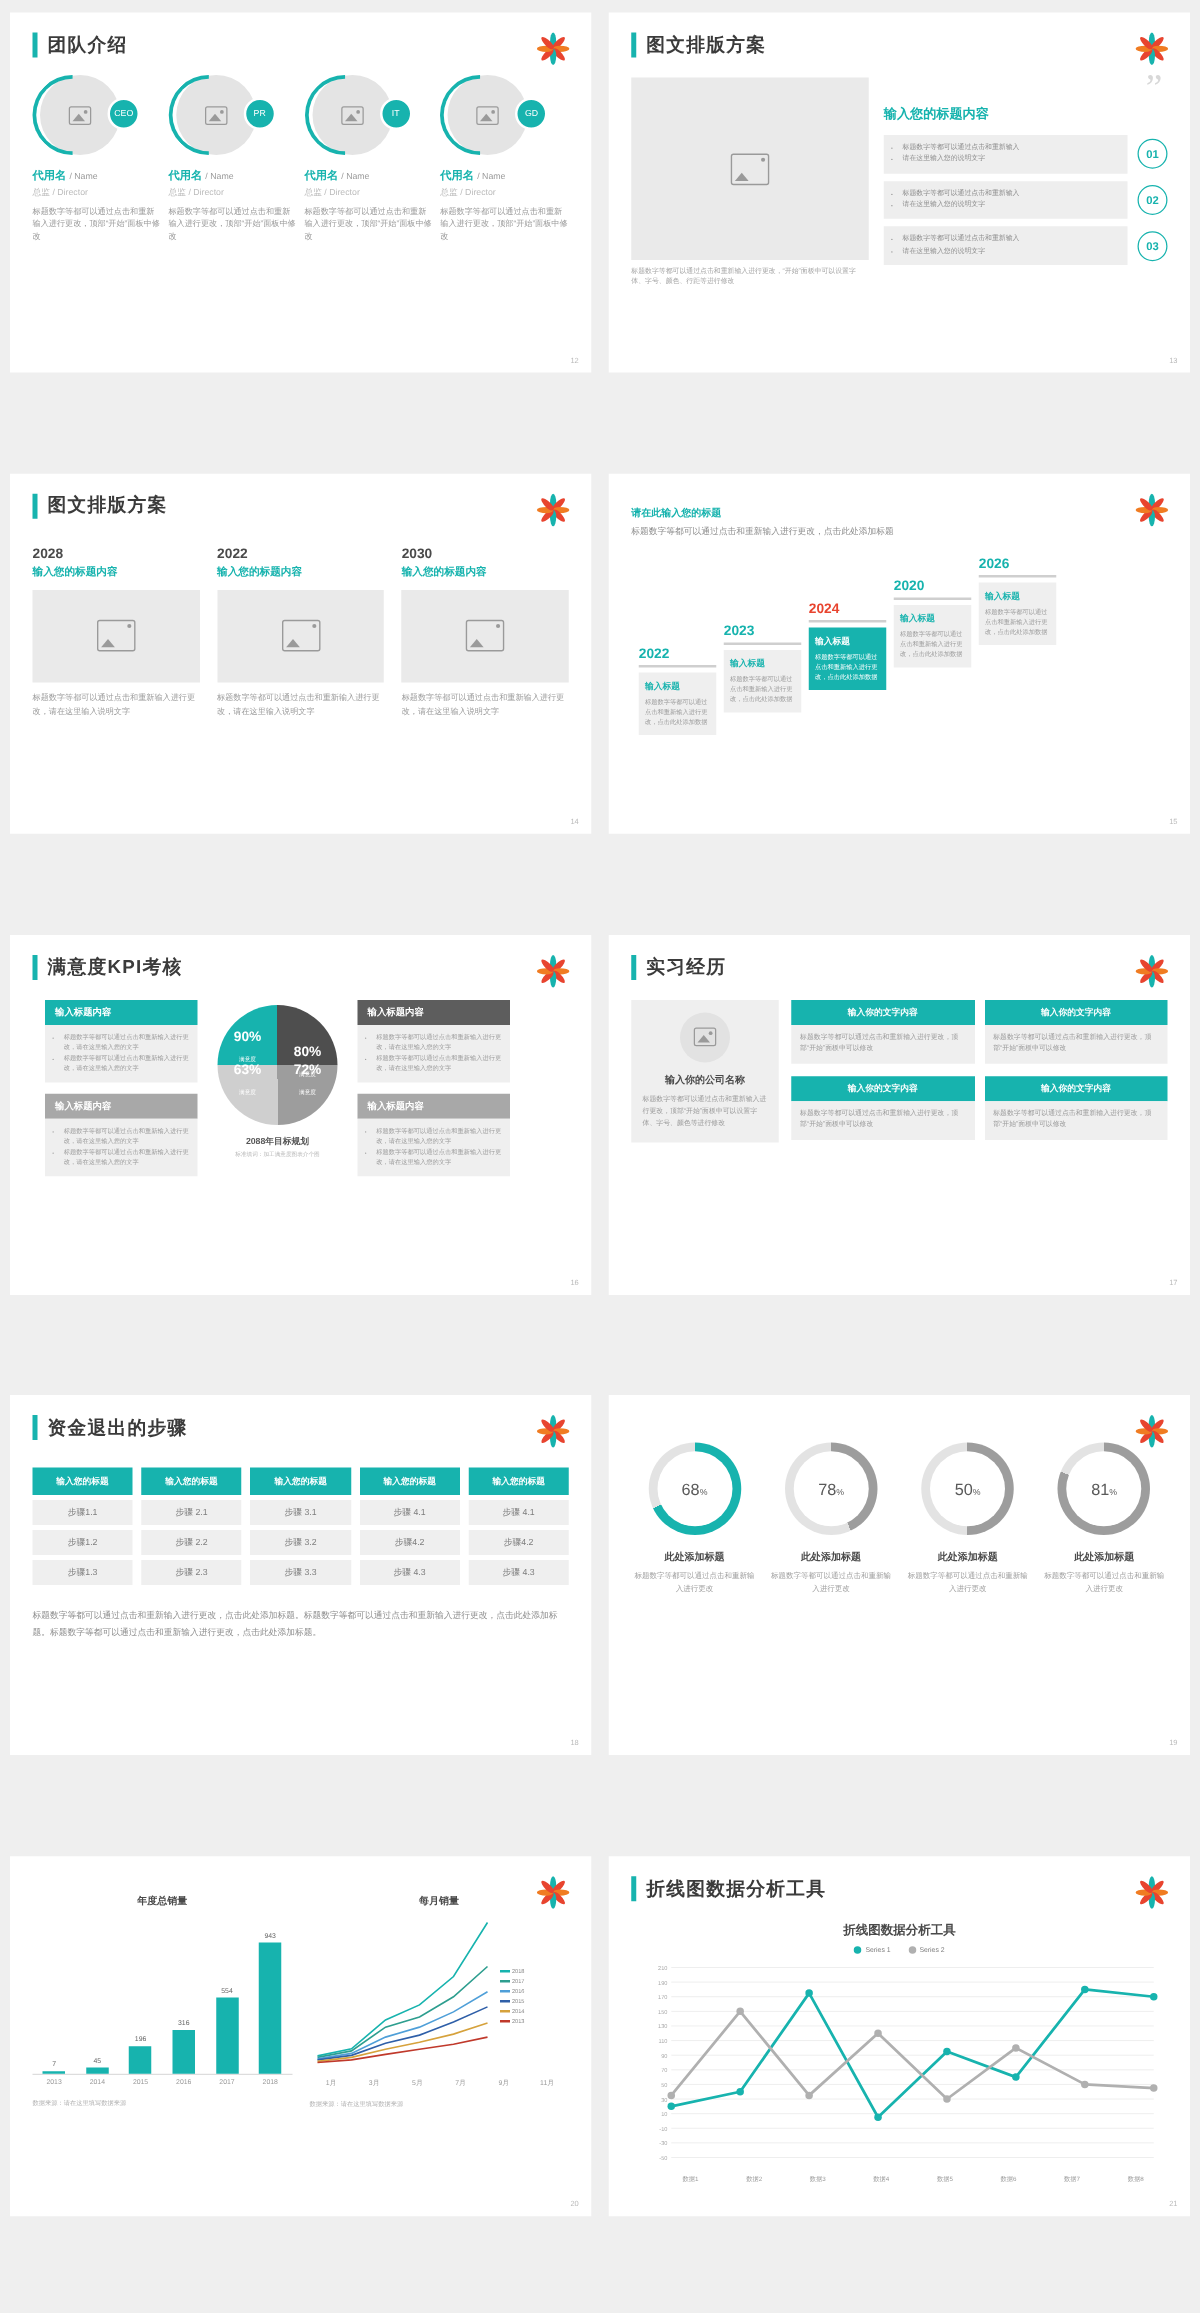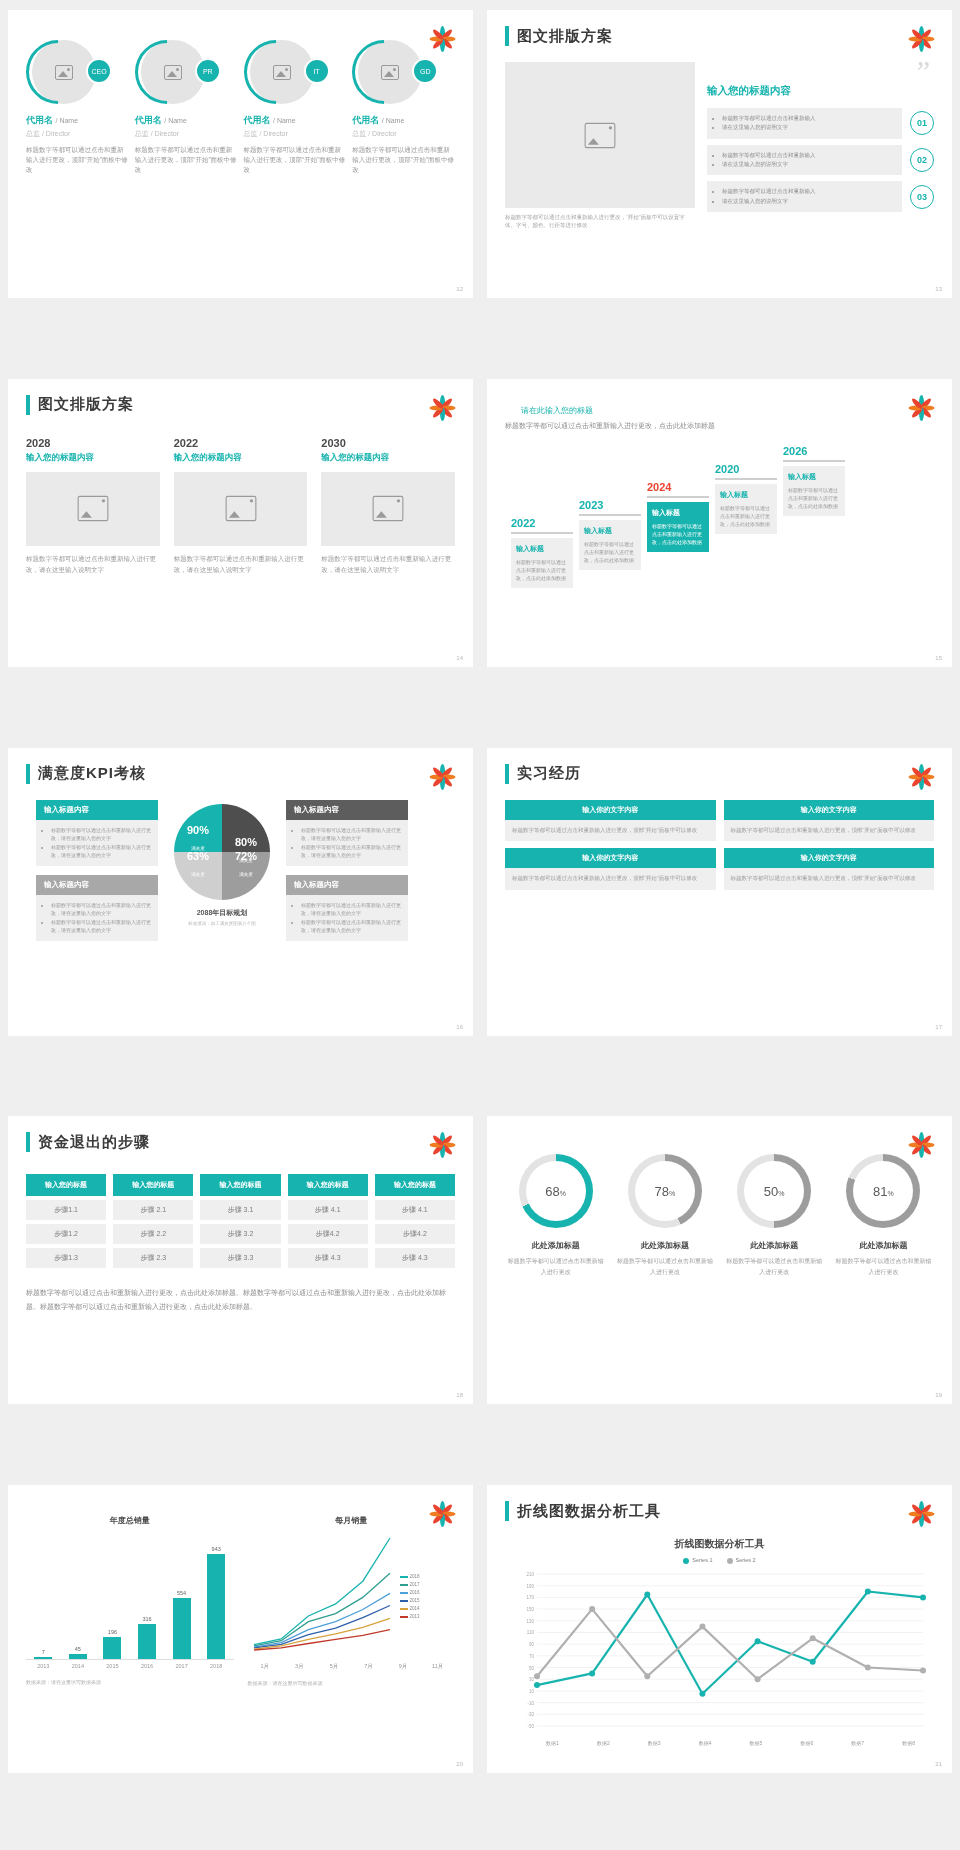--- a/index.html
+++ b/index.html
@@ -163,21 +163,21 @@
 
   
   .s14-row { display: flex; gap: 14px; margin-top: 22px; }
   .s14-col { flex: 1; }
   .yr { font-size: 11px; color: #4a4a4a; font-weight: bold; }
   .yr-t { font-size: 8.5px; color: #17b3ae; font-weight: bold; margin: 3px 0 8px 0;}
   .s14-img { height: 74px; }
   .s14-desc { font-size: 6.5px; color: #9b9b9b; line-height: 1.7; margin-top: 7px; }
 
   
-  .s15-sub { font-size: 8px; color: #17b3ae; font-weight: normal; margin: 10px 0 4px 16px; }
+  .s15-sub { font-size: 8px; color: #17b3ae; font-weight: bold; margin: 10px 0 4px 0; }
   .s15-desc { font-size: 7px; color: #8e8e8e; line-height: 1.7; }
   .steps { position: relative; height: 150px; margin-top: 6px; }
   .step {
     position: absolute;
     width: 62px;
     bottom: 0;
   }
   .step .s-year { font-size: 11px; font-weight: bold; margin-bottom: 3px; }
   .step .s-line { height: 1.5px; background: #cfcfcf; margin-bottom: 4px; }
   .step .s-card { padding: 6px 5px; }
@@ -287,20 +287,24 @@
   .s21-title { font-size: 10px; color: #4a4a4a; text-align: center; font-weight: bold; margin: 16px 0 6px 0; }
   .s21-legend { display: flex; justify-content: center; gap: 14px; font-size: 5.5px; color: #7d7d7d; margin-bottom: 4px; }
   .lg-dot { display: inline-block; width: 6px; height: 6px; border-radius: 50%; vertical-align: middle; margin-right: 3px; }
   .s21-chart { position: relative; height: 170px; margin: 0 6px; }
   .xlabels { display: flex; justify-content: space-around; font-size: 5px; color: #9b9b9b; margin-top: 2px; padding-left: 22px; }
 </style>
 </head>
 <body>
 
 <div class="slide">
+  <div class="s-head">
+    <div class="s-bar"></div>
+    <div class="s-title">团队介绍</div>
+  </div>
   <div class="flower">
     <span class="teal-p" style="transform:rotate(0deg)"></span>
     <span class="red-p" style="transform:rotate(45deg)"></span>
     <span class="orange-p" style="transform:rotate(90deg)"></span>
     <span class="red-p" style="transform:rotate(135deg)"></span>
     <span class="teal-p" style="transform:rotate(180deg)"></span>
     <span class="red-p" style="transform:rotate(225deg)"></span>
     <span class="orange-p" style="transform:rotate(270deg)"></span>
     <span class="red-p" style="transform:rotate(315deg)"></span>
   </div>
@@ -587,20 +591,27 @@
     <span class="teal-p" style="transform:rotate(0deg)"></span>
       <span class="red-p" style="transform:rotate(45deg)"></span>
     <span class="orange-p" style="transform:rotate(90deg)"></span>
       <span class="red-p" style="transform:rotate(135deg)"></span>
     <span class="teal-p" style="transform:rotate(180deg)"></span>
       <span class="red-p" style="transform:rotate(225deg)"></span>
     <span class="orange-p" style="transform:rotate(270deg)"></span>
       <span class="red-p" style="transform:rotate(315deg)"></span>
   </div>
   <div class="s17-body">
+    <div class="comp-card">
+      <div class="comp-av">
+          <div class="pic-icon"></div>
+        </div>
+      <div class="comp-name">输入你的公司名称</div>
+      <div class="comp-desc">标题数字等都可以通过点击和重新输入进行更改，顶部“开始”面板中可以设置字体、字号、颜色等进行修改</div>
+    </div>
     <div class="s17-grid">
       <div>
         <div class="gi-head">输入你的文字内容</div>
         <div class="gi-body">标题数字等都可以通过点击和重新输入进行更改，顶部“开始”面板中可以修改</div>
       </div>
       <div>
         <div class="gi-head">输入你的文字内容</div>
         <div class="gi-body">标题数字等都可以通过点击和重新输入进行更改，顶部“开始”面板中可以修改</div>
       </div>
       <div>

